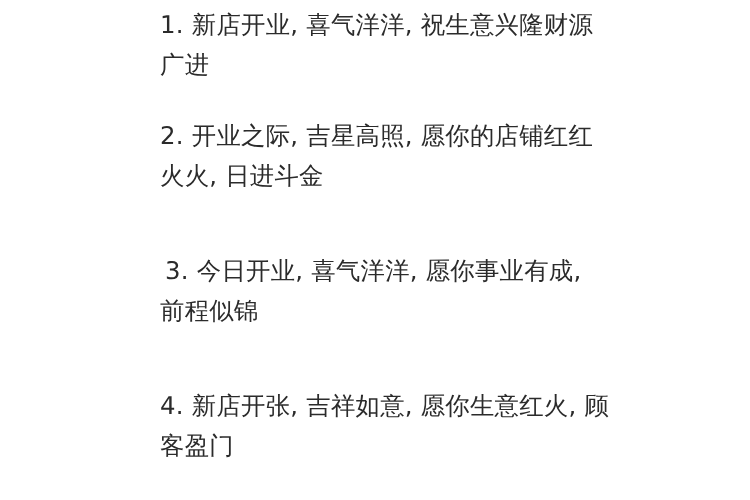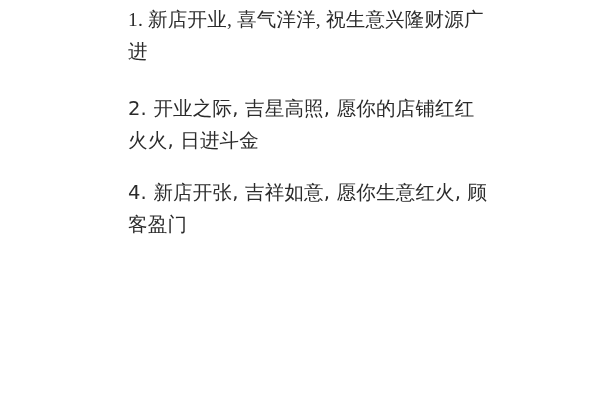--- a/index.html
+++ b/index.html
@@ -31,27 +31,28 @@
   }
   .para {
     font-size: 19.5px;
     line-height: 32px;
     color: #2b2b2b;
     letter-spacing: 0.2px;
     margin: 0;
     white-space: pre-wrap;
     word-break: break-all;
   }
-  .p1 { margin-top: 2px; font-family: Liberation Serif, serif; }
+  .p1 { margin-top: 2px; }
   .p2 { margin-top: 25px; }
   .p3 { margin-top: 44px; text-indent: 4px; }
-  .p4 { margin-top: 20px; }
+  .p4 { margin-top: 44px; }
 </style>
 </head>
 <body>
 
 <div id="page">
   <div id="text-block">
     <p class="para p1">1. 新店开业, 喜气洋洋, 祝生意兴隆财源广进</p>
     <p class="para p2">2. 开业之际, 吉星高照, 愿你的店铺红红火火, 日进斗金</p>
+    <p class="para p3">3. 今日开业, 喜气洋洋, 愿你事业有成, 前程似锦</p>
     <p class="para p4">4. 新店开张, 吉祥如意, 愿你生意红火, 顾客盈门</p>
   </div>
 </div>
 
 </body></html>

